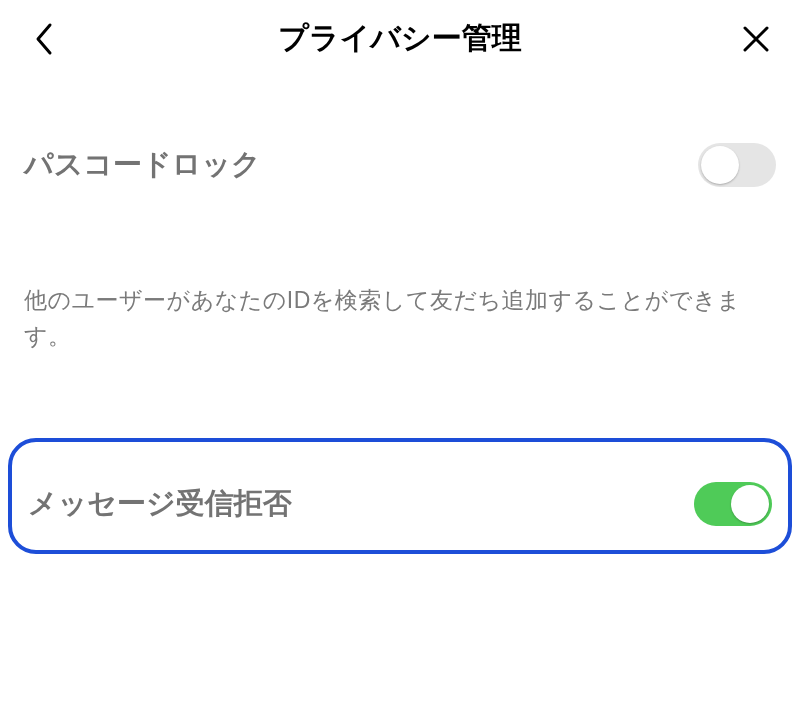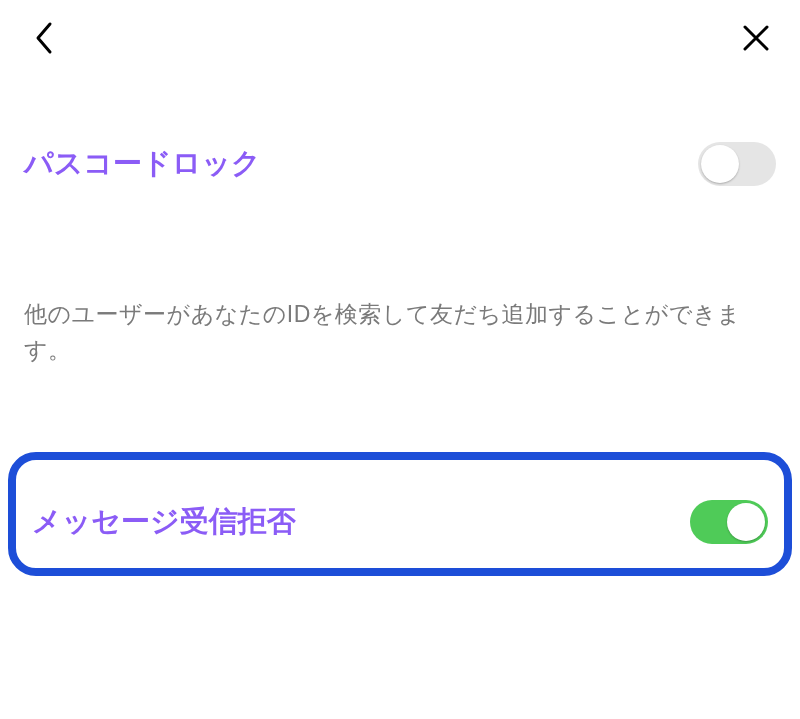--- a/index.html
+++ b/index.html
@@ -40,26 +40,26 @@
       padding-top: 84px;
     }
     .row {
       display: flex;
       align-items: center;
       justify-content: space-between;
     }
     .label {
       font-size: 29px;
       font-weight: 700;
-      color: #8b5cf6;
+      color: #737373;
     }
     .subtext {
       font-size: 23px;
       color: #7a7a7a;
-      margin-top: 27px;
+      margin-top: 12px;
       line-height: 1.55;
       letter-spacing: 0.5px;
     }
     
     .toggle {
       width: 78px;
       height: 44px;
       border-radius: 22px;
       position: relative;
       flex-shrink: 0;
@@ -78,39 +78,40 @@
     }
     .toggle.off .knob {
       left: 3px;
     }
     .toggle.on .knob {
       right: 3px;
     }
     
     .highlight-wrap {
       margin-top: 84px;
-      border: 8px solid #1d4ed8;
+      border: 4px solid #1d4ed8;
       border-radius: 28px;
       padding: 40px 16px 24px 16px;
       margin-left: -16px;
       margin-right: -16px;
     }
     .highlight-wrap .subtext {
       margin-top: 18px;
     }
   </style>
 </head>
 <body>
 
 <div class="header">
   <div class="icon-btn">
     <svg width="20" height="34" viewBox="0 0 20 34" fill="none">
       <path d="M16 3 L4 17 L16 31" stroke="#000000" stroke-width="3" stroke-linecap="round" stroke-linejoin="round"></path>
     </svg>
   </div>
+  <div class="header-title">プライバシー管理</div>
   <div class="icon-btn">
     <svg width="28" height="28" viewBox="0 0 28 28" fill="none">
       <path d="M3 3 L25 25 M25 3 L3 25" stroke="#000000" stroke-width="3" stroke-linecap="round"></path>
     </svg>
   </div>
 </div>
 
 <div class="content">
 
   <div class="section">

